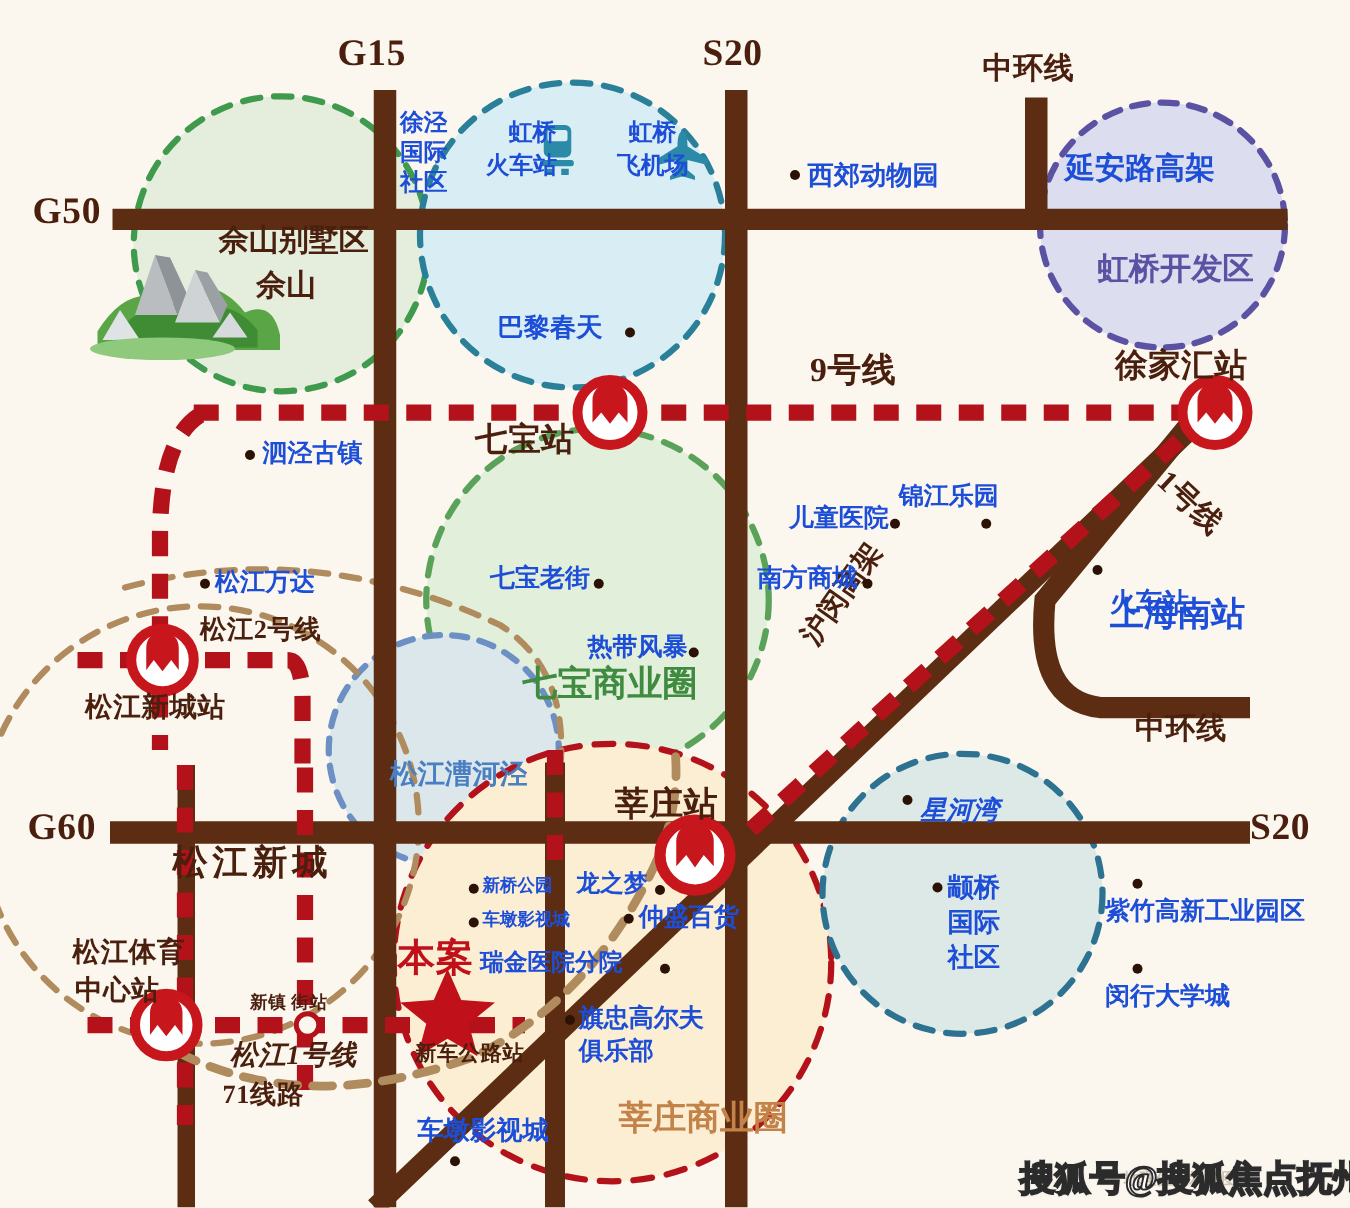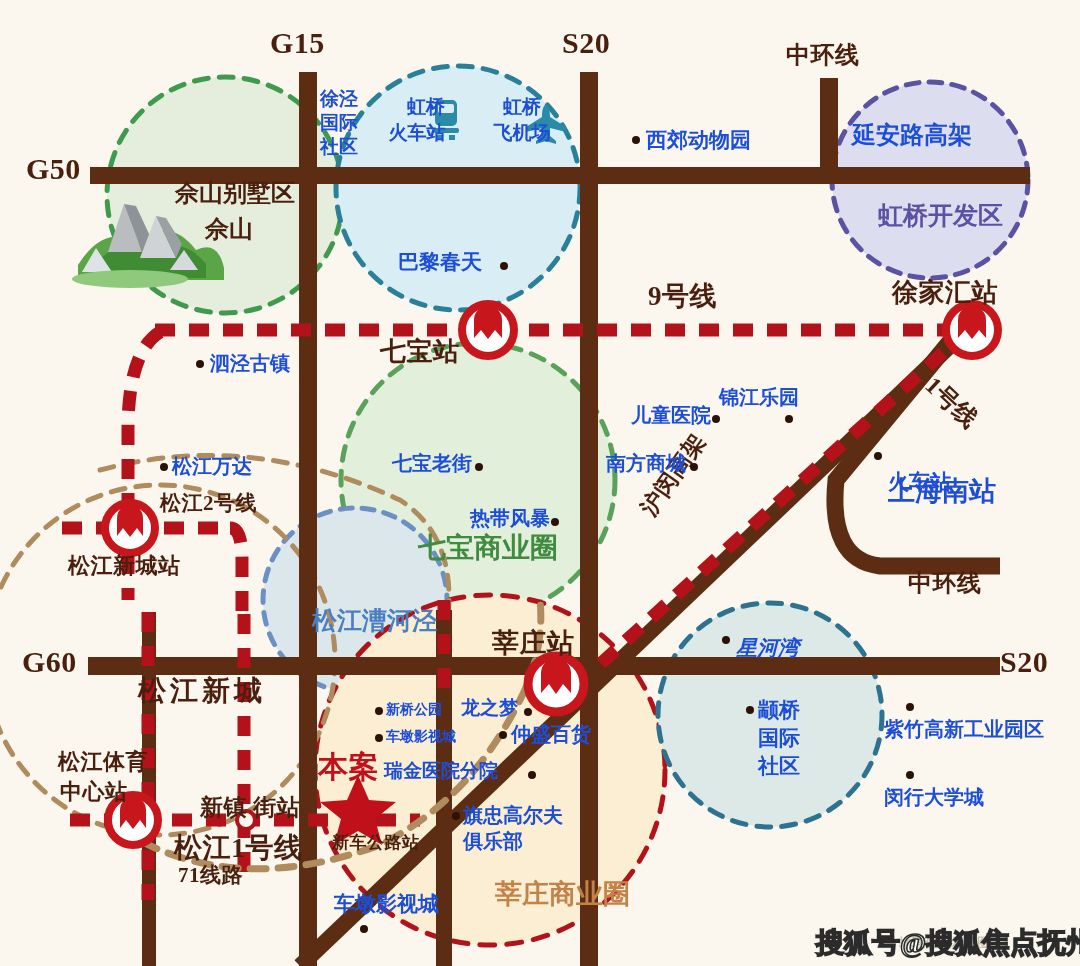--- a/index.html
+++ b/index.html
@@ -153,38 +153,38 @@
   <div class="lbl hw" style="left:562px;top:26px;">S20</div>
   <div class="lbl" style="left:786px;top:42px;font-size:24px;">中环线</div>
   <div class="lbl hw" style="left:26px;top:152px;">G50</div>
   <div class="lbl hw" style="left:22px;top:645px;">G60</div>
   <div class="lbl hw" style="left:1000px;top:645px;">S20</div>
   <div class="lbl" style="left:908px;top:570px;font-size:24px;">中环线</div>
   <div class="lbl road-name" style="left:648px;top:281px;font-size:27px;">9号线</div>
   <div class="lbl road-name" style="left:938px;top:372px;font-size:24px;transform:rotate(43deg);transform-origin:left top;">1号线</div>
   <div class="lbl road-name" style="left:636px;top:506px;font-size:23px;transform:rotate(-55deg);transform-origin:left top;">沪闵高架</div>
   <div class="lbl road-name" style="left:160px;top:492px;font-size:21px;">松江2号线</div>
-  <div class="lbl road-name" style="left:174px;top:832px;font-size:28px;">松江1号线</div>
+  <div class="lbl road-name" style="left:184px;top:832px;font-size:22px;font-style:italic;">松江1号线</div>
   <div class="lbl road-name" style="left:178px;top:864px;font-size:21px;">71线路</div>
 
   <div class="zone-title" style="left:175px;top:180px;font-size:24px;color:#4a1f0e;">佘山别墅区</div>
   <div class="zone-title" style="left:205px;top:216px;font-size:24px;color:#4a1f0e;">佘山</div>
   <div class="zone-title" style="left:878px;top:202px;font-size:25px;color:#5b52a3;">虹桥开发区</div>
   <div class="zone-title" style="left:418px;top:533px;font-size:28px;color:#3f8b3f;">七宝商业圈</div>
-  <div class="zone-title" style="left:312px;top:607px;font-size:25px;color:#4a7fc1;">松江漕河泾</div>
+  <div class="zone-title" style="left:312px;top:607px;font-size:22px;color:#4a7fc1;">松江漕河泾</div>
   <div class="zone-title center" style="left:495px;top:880px;font-size:27px;color:#c38247;width:110px;">莘庄商业圈</div>
   <div class="zone-title" style="left:138px;top:676px;font-size:28px;color:#4a1f0e;letter-spacing:4px;">松江新城</div>
 
   <div class="lbl" style="left:380px;top:337px;font-size:26px;">七宝站</div>
   <div class="lbl" style="left:892px;top:278px;font-size:26px;">徐家汇站</div>
   <div class="lbl" style="left:492px;top:628px;font-size:27px;">莘庄站</div>
   <div class="lbl" style="left:68px;top:554px;font-size:22px;">松江新城站</div>
   <div class="lbl" style="left:58px;top:750px;font-size:22px;">松江体育</div>
   <div class="lbl" style="left:60px;top:780px;font-size:22px;">中心站</div>
-  <div class="lbl" style="left:200px;top:795px;font-size:23px;">新镇 街站</div>
+  <div class="lbl" style="left:200px;top:795px;font-size:14px;">新镇 街站</div>
   <div class="lbl" style="left:332px;top:833px;font-size:17px;">新车公路站</div>
 
   <div class="poi center" style="left:320px;top:88px;font-size:19px;width:34px;">徐泾</div>
   <div class="poi center" style="left:320px;top:112px;font-size:19px;width:34px;">国际</div>
   <div class="poi center" style="left:320px;top:136px;font-size:19px;width:34px;">社区</div>
 
   <div class="poi center" style="left:396px;top:96px;font-size:19px;width:60px;">虹桥</div>
   <div class="poi center" style="left:378px;top:122px;font-size:19px;width:78px;">火车站</div>
 
   <div class="poi center" style="left:492px;top:96px;font-size:19px;width:60px;">虹桥</div>

